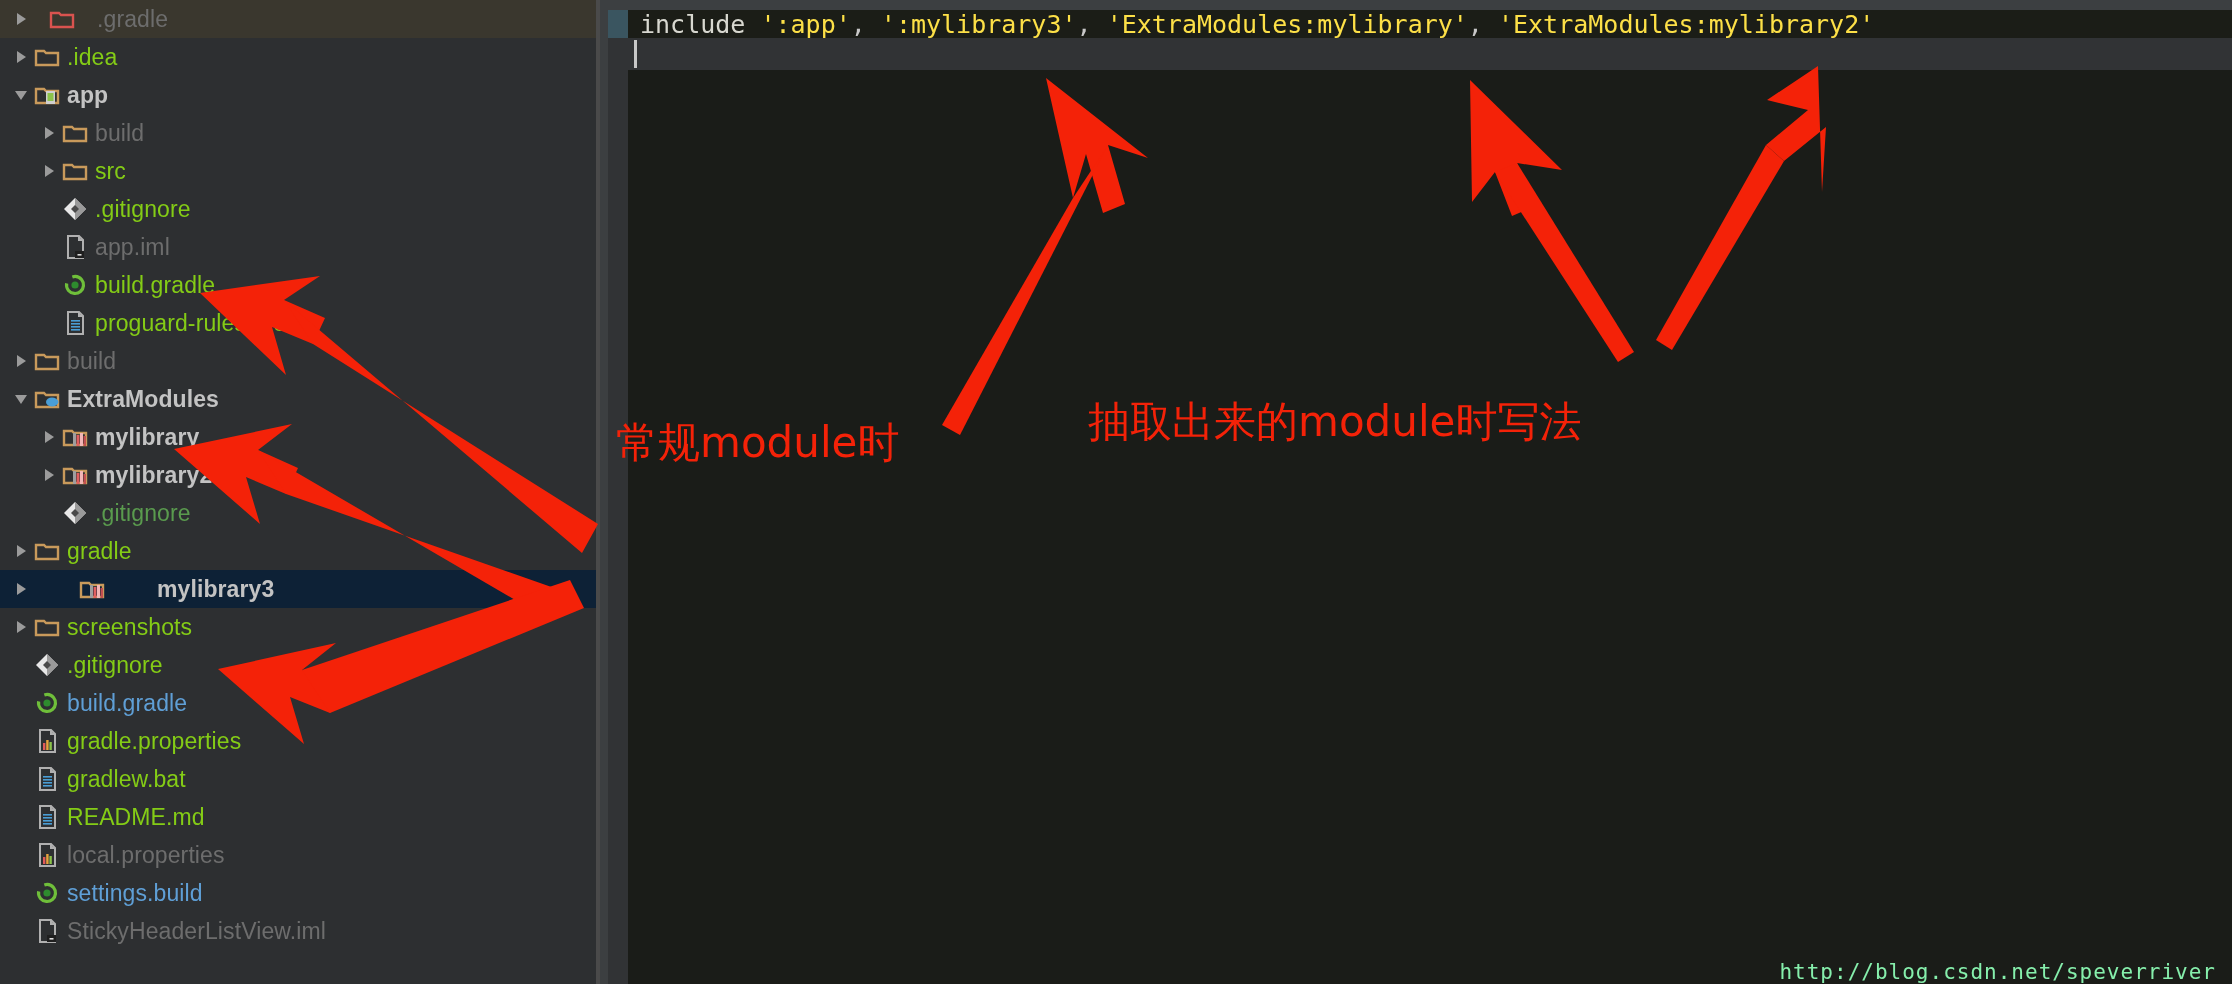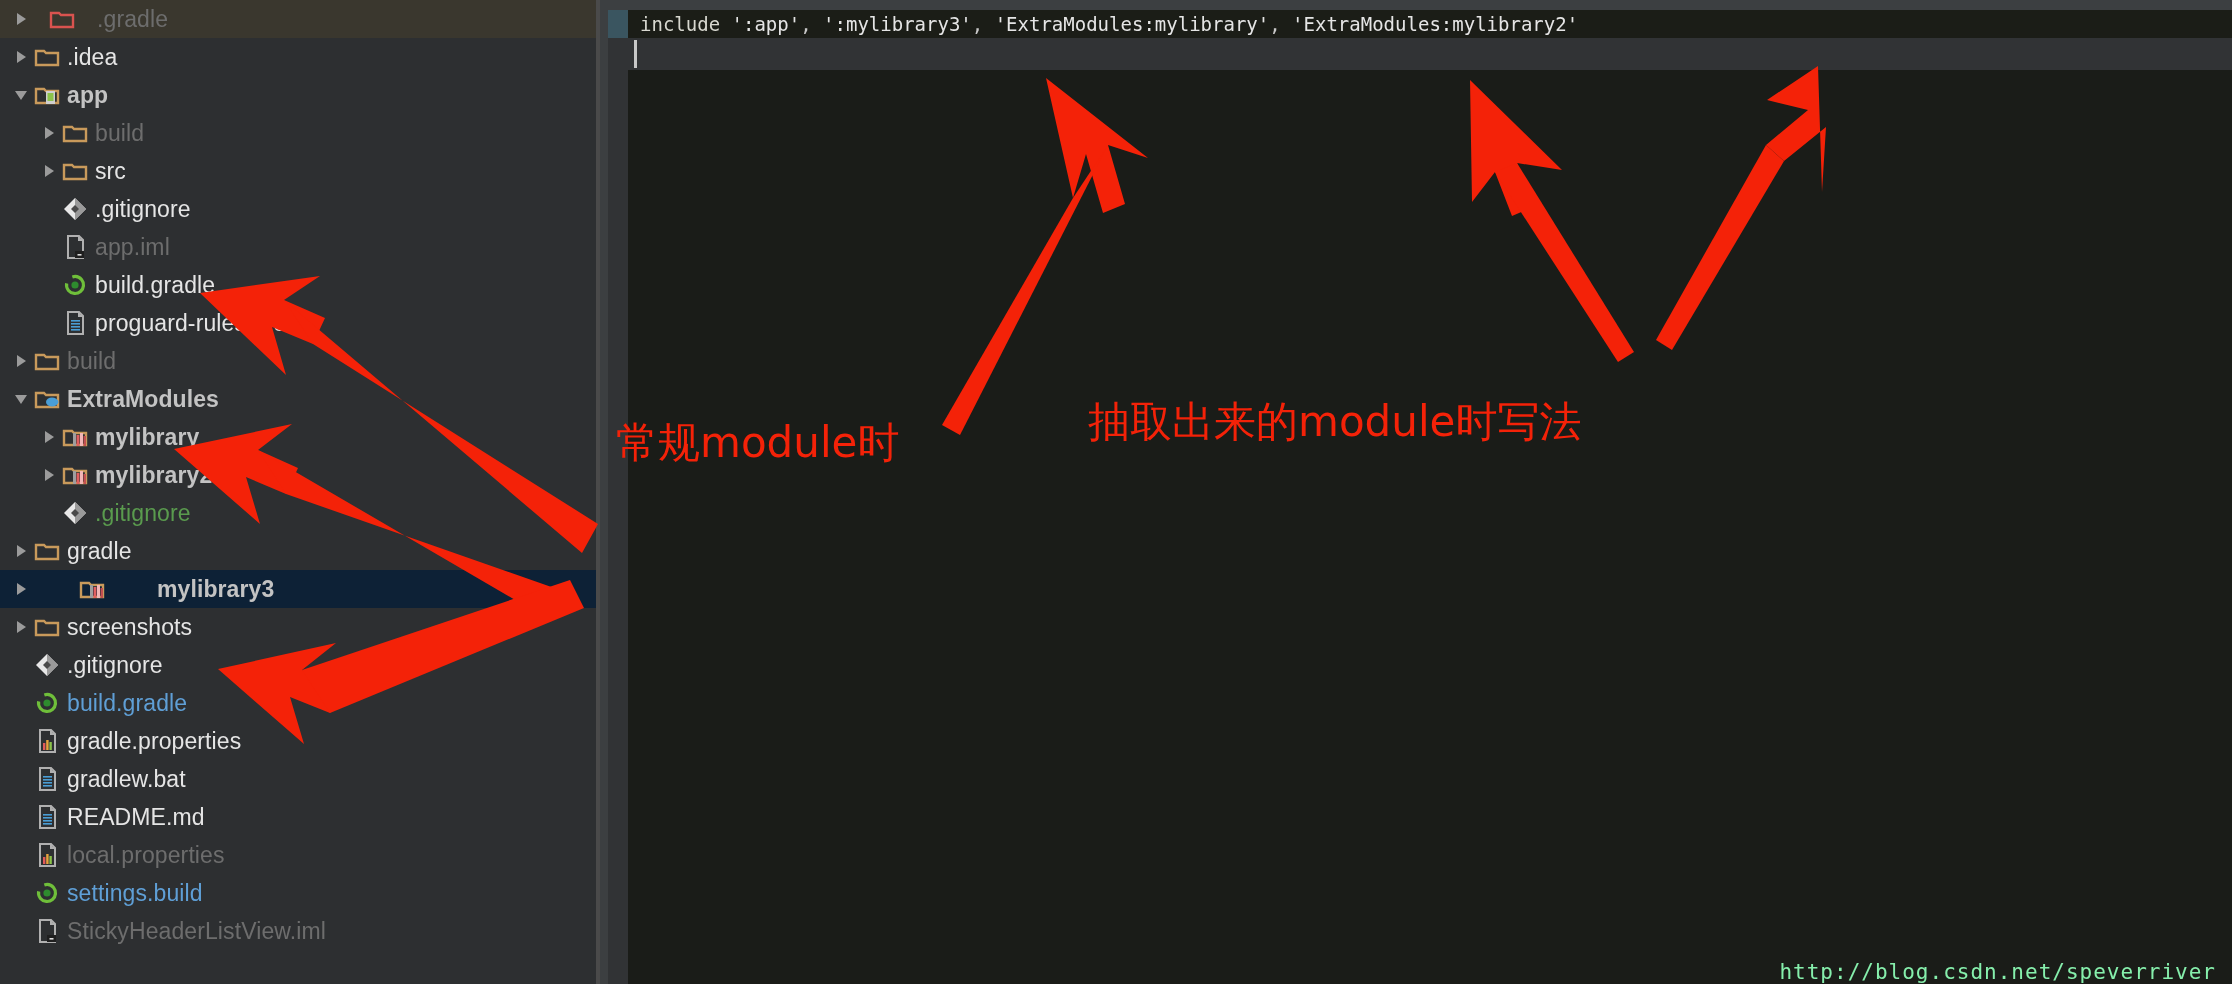--- a/index.html
+++ b/index.html
@@ -36,21 +36,21 @@
 
   .node-icon {
     width:26px; min-width:26px; height:26px;
     margin-right:7px;
     display:flex; align-items:center; justify-content:center;
   }
   .node-icon svg { display:block; }
 
   .node-label {
     font-size:23px;
-    color:#e5e5e5;
+    color:#84cc16;
     letter-spacing:0.1px;
   }
   .node-label.bold { font-weight:bold; color:#c3c3c3; }
   .node-label.dim  { color:#6d6d6d; }
   .node-label.green{ color:#5a9b4e; }
   .node-label.blue { color:#5f9fd6; }
 
   
   .ind0 { padding-left:8px; }
   .ind1 { padding-left:36px; }
@@ -86,25 +86,25 @@
     width:20px; height:28px;
     background:#3a5560;
   }
   #code-line {
     position:absolute; left:20px; top:10px;
     width:1604px; height:28px;
     background:#1b1d17;
     display:flex; align-items:center;
     padding-left:12px;
     font-family:"DejaVu Sans Mono", monospace;
-    font-size:19px;
+    font-size:25px;
     white-space:pre;
   }
   .tok-kw  { color:#d8d8d0; }
-  .tok-str { color:#e5e5e5; }
+  .tok-str { color:#fde047; }
   .tok-p   { color:#c8c8c8; }
 
   #caret {
     position:absolute; left:26px; top:40px;
     width:3px; height:28px; background:#c8c8c8;
   }
   #code-blank {
     position:absolute; left:20px; top:38px;
     width:1604px; height:32px;
     background:#313335;

